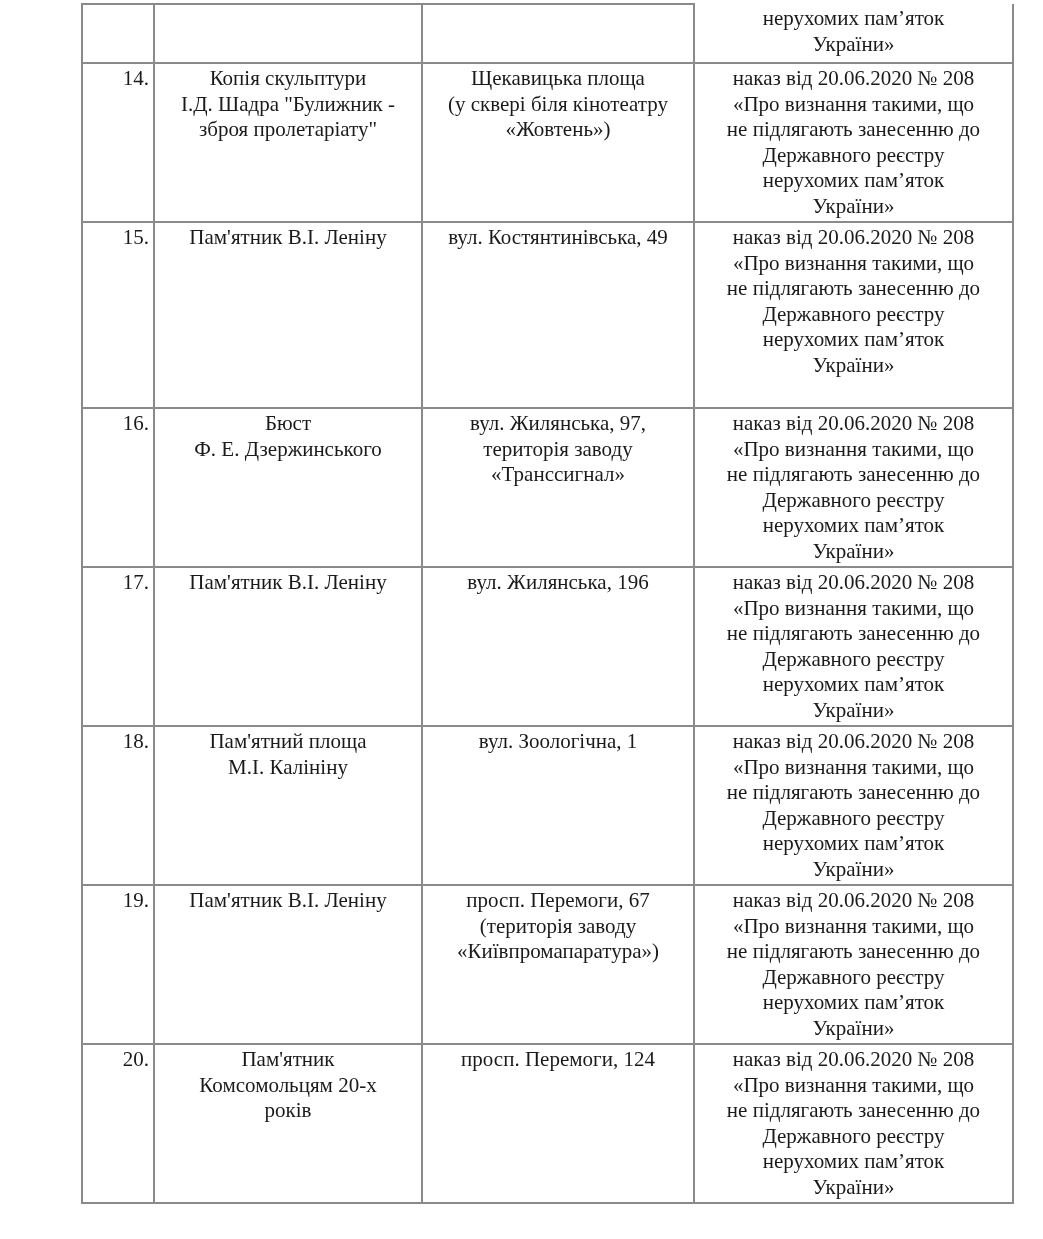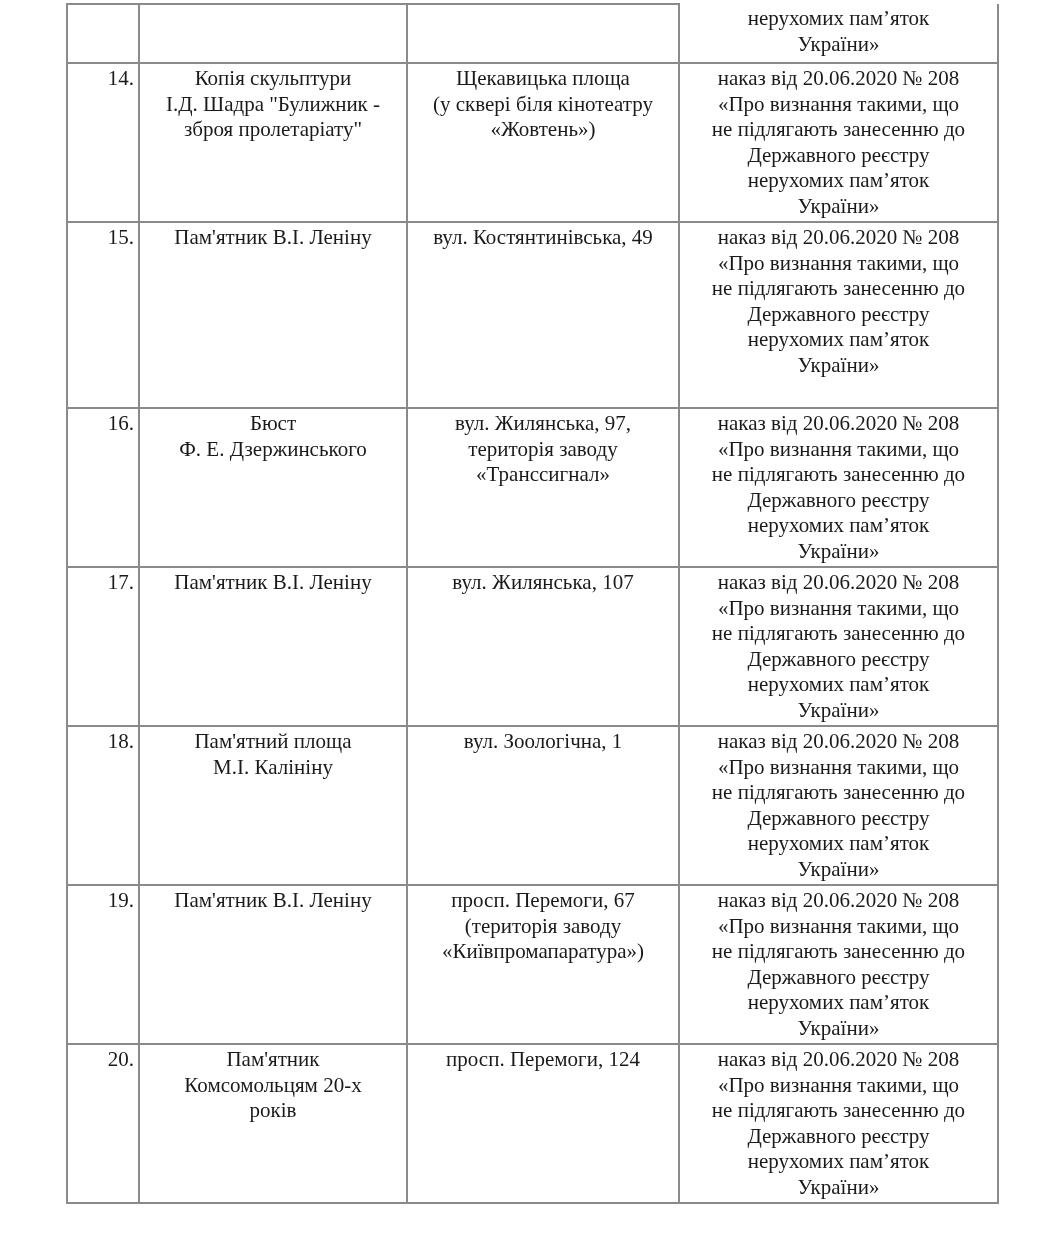--- a/index.html
+++ b/index.html
@@ -11,21 +11,21 @@
     position: relative;
     width: 1043px;
     height: 1239px;
     background: #ffffff;
     overflow: hidden;
     font-family: "Liberation Serif", "DejaVu Serif", serif;
     color: #1a1a1a;
   }
   .doc-table {
     position: absolute;
-    left: 66px;
+    left: 81px;
     top: 3px;
     width: 931px;
     border-collapse: collapse;
     table-layout: fixed;
     border-radius: 32px;
   }
   .doc-table td {
     border: 2px solid #8a8a8a;
     vertical-align: top;
     padding: 2px 4px;
@@ -100,21 +100,21 @@
           <td class="c-ord">наказ від 20.06.2020 № 208
 «Про визнання такими, що
 не підлягають занесенню до
 Державного реєстру
 нерухомих пам’яток
 України»</td>
         </tr>
         <tr style="height: 159px;">
           <td class="c-num">17.</td>
           <td class="c-name">Пам'ятник В.І. Леніну</td>
-          <td class="c-loc">вул. Жилянська, 107</td>
+          <td class="c-loc">вул. Жилянська, 196</td>
           <td class="c-ord">наказ від 20.06.2020 № 208
 «Про визнання такими, що
 не підлягають занесенню до
 Державного реєстру
 нерухомих пам’яток
 України»</td>
         </tr>
         <tr style="height: 159px;">
           <td class="c-num">18.</td>
           <td class="c-name">Пам'ятний площа

